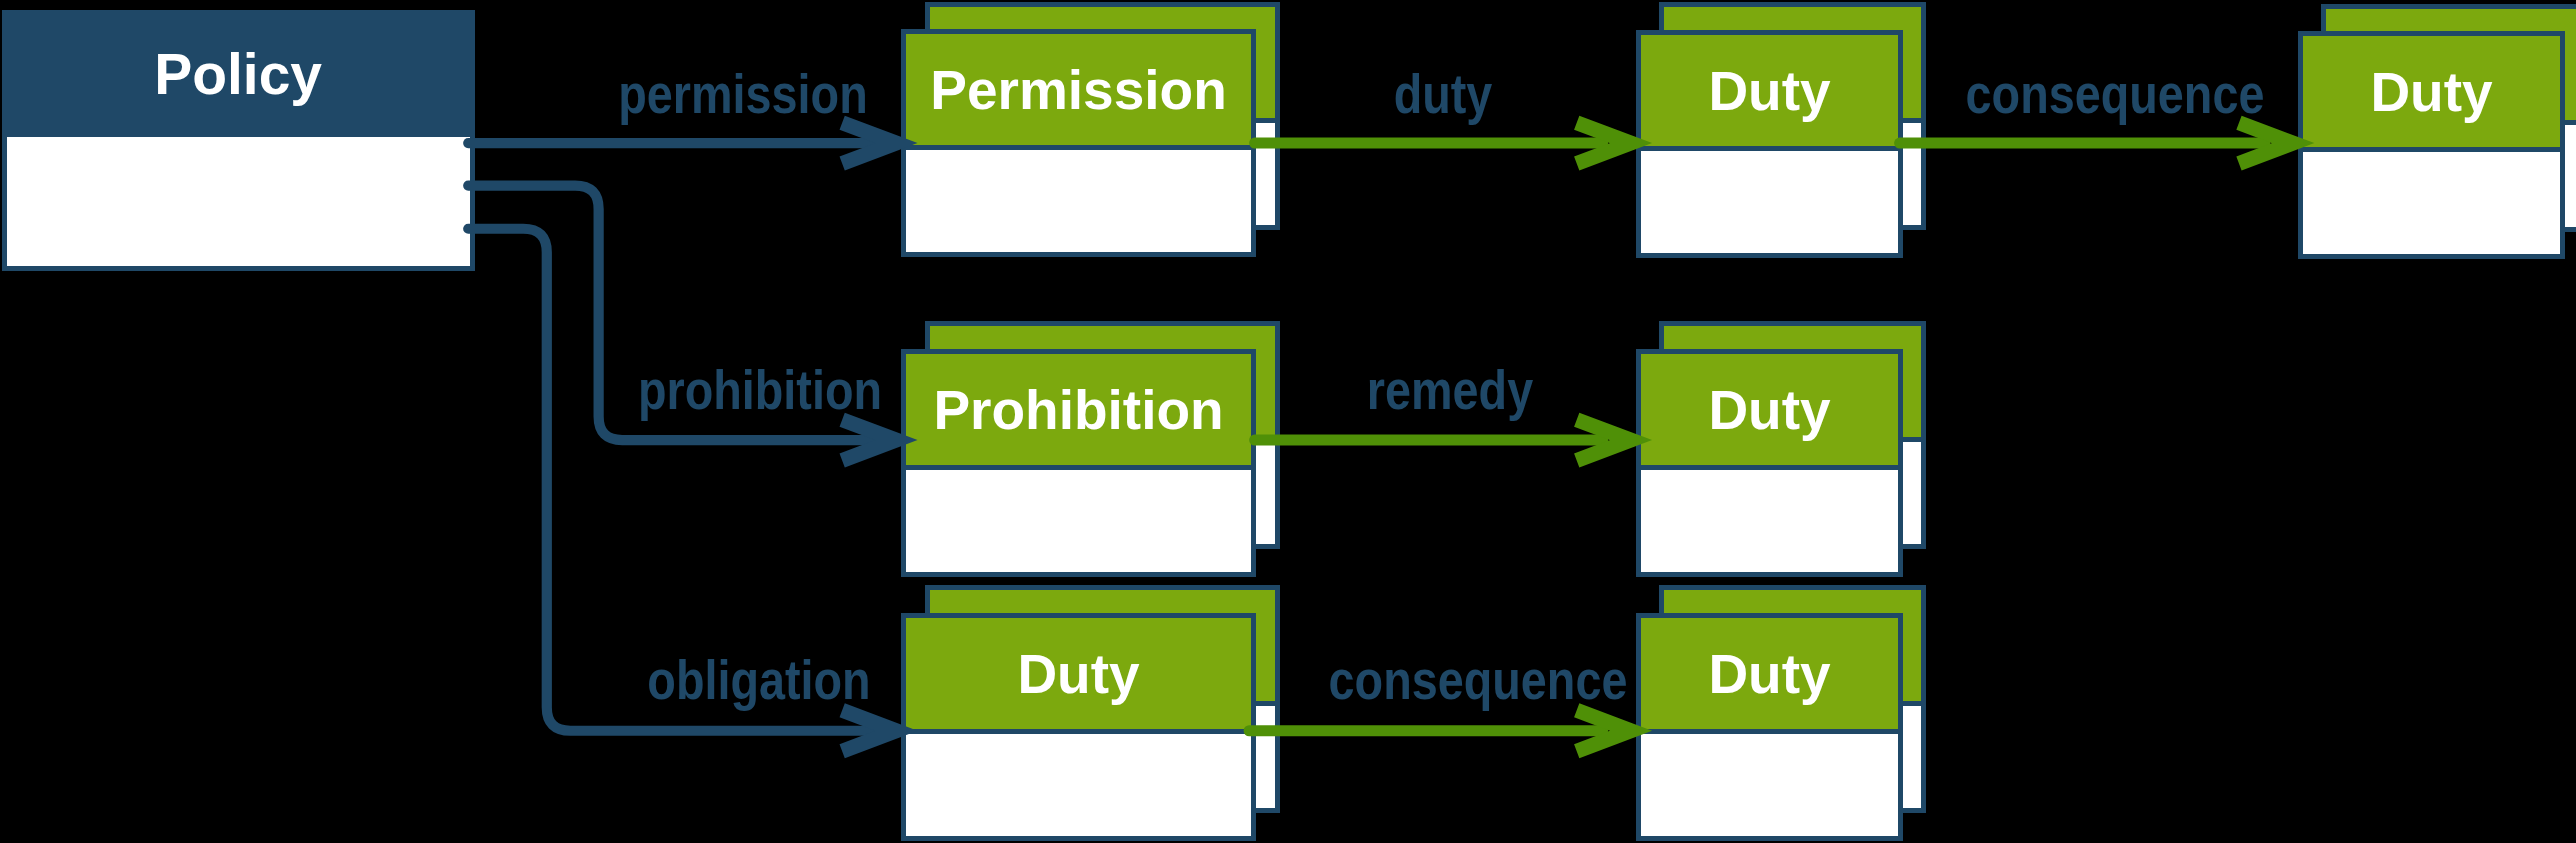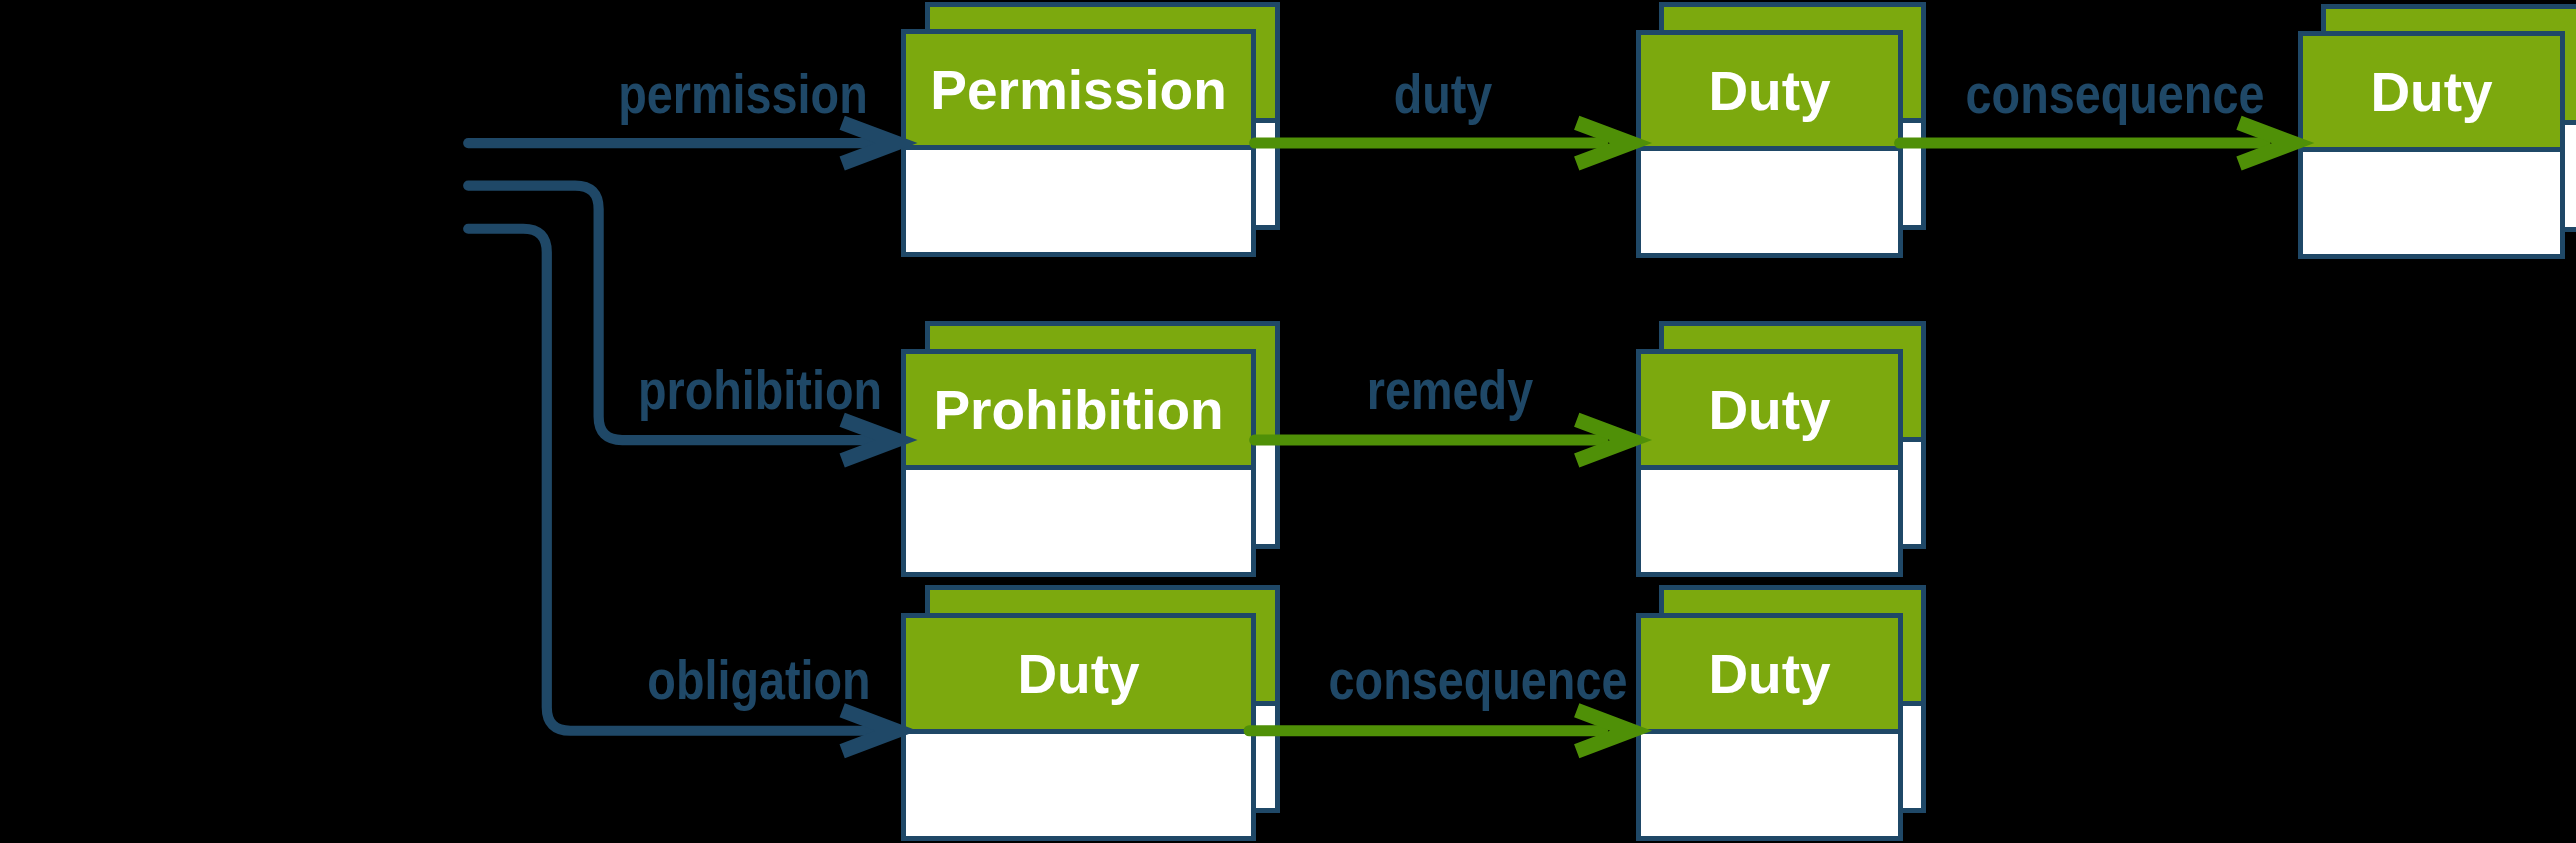--- a/index.html
+++ b/index.html
@@ -85,20 +85,26 @@
   </div>
   <div class="node back" style="left:925px; top:585px; width:355px; height:228px;">
     <div class="hd green"></div>
     <div class="bd"></div>
   </div>
   <div class="node back" style="left:1659px; top:585px; width:267px; height:228px;">
     <div class="hd green"></div>
     <div class="bd"></div>
   </div>
 
+  <div class="node policy" style="left:1.6px; top:10.2px; width:473px; height:261px;">
+    <div class="hd blue">
+      <span>Policy</span>
+    </div>
+    <div class="bd"></div>
+  </div>
 
   <div class="node" style="left:901px; top:29px; width:355px; height:228px;">
     <div class="hd green">
       <span>Permission</span>
     </div>
     <div class="bd"></div>
   </div>
 
   <div class="node" style="left:1636px; top:30px; width:267px; height:228px;">
     <div class="hd green">

